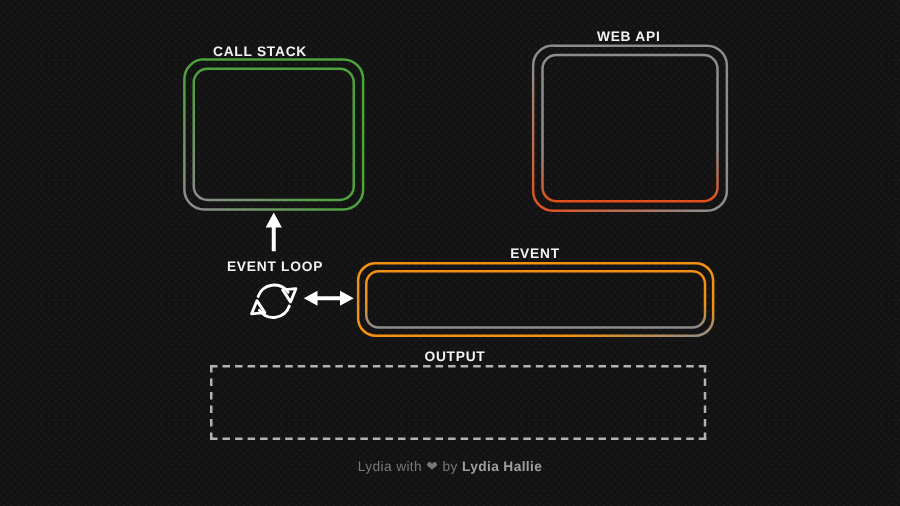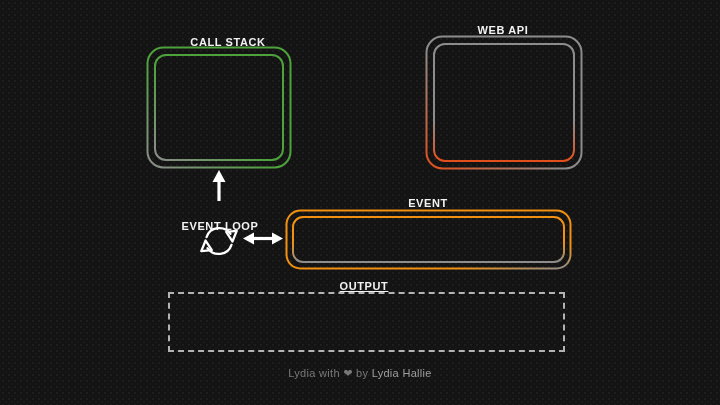--- a/index.html
+++ b/index.html
@@ -33,33 +33,33 @@
     border:2px dashed var(--dashed);
   }
   .footer{
     position:absolute;
     left:0;right:0;top:367px;
     text-align:center;
     font-size:11px;
     color:var(--footer);
     letter-spacing:0.3px;
   }
-  .footer .author{font-weight:normal;color:var(--footerBold);}
+  .footer .author{font-weight:bold;color:var(--footerBold);}
   .heart{font-size:11px;}
   svg .stop-green{stop-color:var(--green)}
   svg .stop-orange{stop-color:var(--orange)}
   svg .stop-red{stop-color:var(--red)}
   svg .stop-gray{stop-color:var(--gray)}
 </style>
 </head>
 <body>
 
 <div class="stage">
 
-  <div class="box-label" style="left:228px;top:36px;">CALL STACK</div>
+  <div class="box-label" style="left:208px;top:36px;">CALL STACK</div>
   <svg class="box-svg" style="left:146px;top:46px;" width="146" height="123" viewBox="0 0 146 123">
     <defs>
       <linearGradient id="gGreen" x1="0" y1="1" x2="1" y2="0">
         <stop offset="0" class="stop-gray"></stop>
         <stop offset="0.45" class="stop-green"></stop>
         <stop offset="1" class="stop-green"></stop>
       </linearGradient>
     </defs>
     <rect x="1.5" y="1.5" width="143" height="120" rx="16" fill="none" stroke="url(#gGreen)" stroke-width="2"></rect>
     <rect x="9" y="9" width="128" height="105" rx="11" fill="none" stroke="url(#gGreen)" stroke-width="2"></rect>
@@ -76,21 +76,21 @@
       <linearGradient id="gRed2" x1="1" y1="0" x2="0" y2="1">
         <stop offset="0" class="stop-gray"></stop>
         <stop offset="0.55" class="stop-gray"></stop>
         <stop offset="1" class="stop-red"></stop>
       </linearGradient>
     </defs>
     <rect x="1.5" y="1.5" width="155" height="132" rx="16" fill="none" stroke="url(#gRed2)" stroke-width="2"></rect>
     <rect x="9" y="9" width="140" height="117" rx="11" fill="none" stroke="url(#gRed)" stroke-width="2"></rect>
   </svg>
 
-  <div class="box-label" style="left:220px;top:220px;">EVENT LOOP</div>
+  <div class="box-label" style="left:220px;top:208px;">EVENT LOOP</div>
 
   <svg class="box-svg" style="left:206px;top:168px;" width="26" height="34" viewBox="0 0 26 34">
     <line x1="13" y1="33" x2="13" y2="12" stroke="var(--arrow)" stroke-width="3.2"></line>
     <polygon points="13,2 6.5,14 19.5,14" fill="var(--arrow)"></polygon>
   </svg>
 
   <svg class="box-svg" style="left:196px;top:217px;" width="46" height="48" viewBox="0 0 48 48">
     <g fill="none" stroke="var(--arrow)" stroke-width="2.4" stroke-linejoin="round" stroke-linecap="round">
       <path d="M 11 20 A 14 13.5 0 0 1 36 16.5"></path>
       <polygon points="31.5,14.5 42.5,13.5 38,24.5"></polygon>
@@ -116,21 +116,21 @@
       <linearGradient id="gOrange2" x1="0" y1="0" x2="1" y2="1">
         <stop offset="0" class="stop-orange"></stop>
         <stop offset="0.8" class="stop-orange"></stop>
         <stop offset="1" class="stop-gray"></stop>
       </linearGradient>
     </defs>
     <rect x="1.5" y="1.5" width="284" height="58" rx="14" fill="none" stroke="url(#gOrange2)" stroke-width="2"></rect>
     <rect x="8" y="8" width="271" height="45" rx="10" fill="none" stroke="url(#gOrange)" stroke-width="2"></rect>
   </svg>
 
-  <div class="box-label" style="left:364px;top:280px;text-decoration:underline;">OUTPUT</div>
+  <div class="box-label" style="left:364px;top:280px;">OUTPUT</div>
   <div class="output-box"></div>
 
   <div class="footer">
     <span>Lydia with</span>
     <span class="heart">❤</span>
     <span>by</span>
     <span class="author">Lydia Hallie</span>
   </div>
 
 </div>

